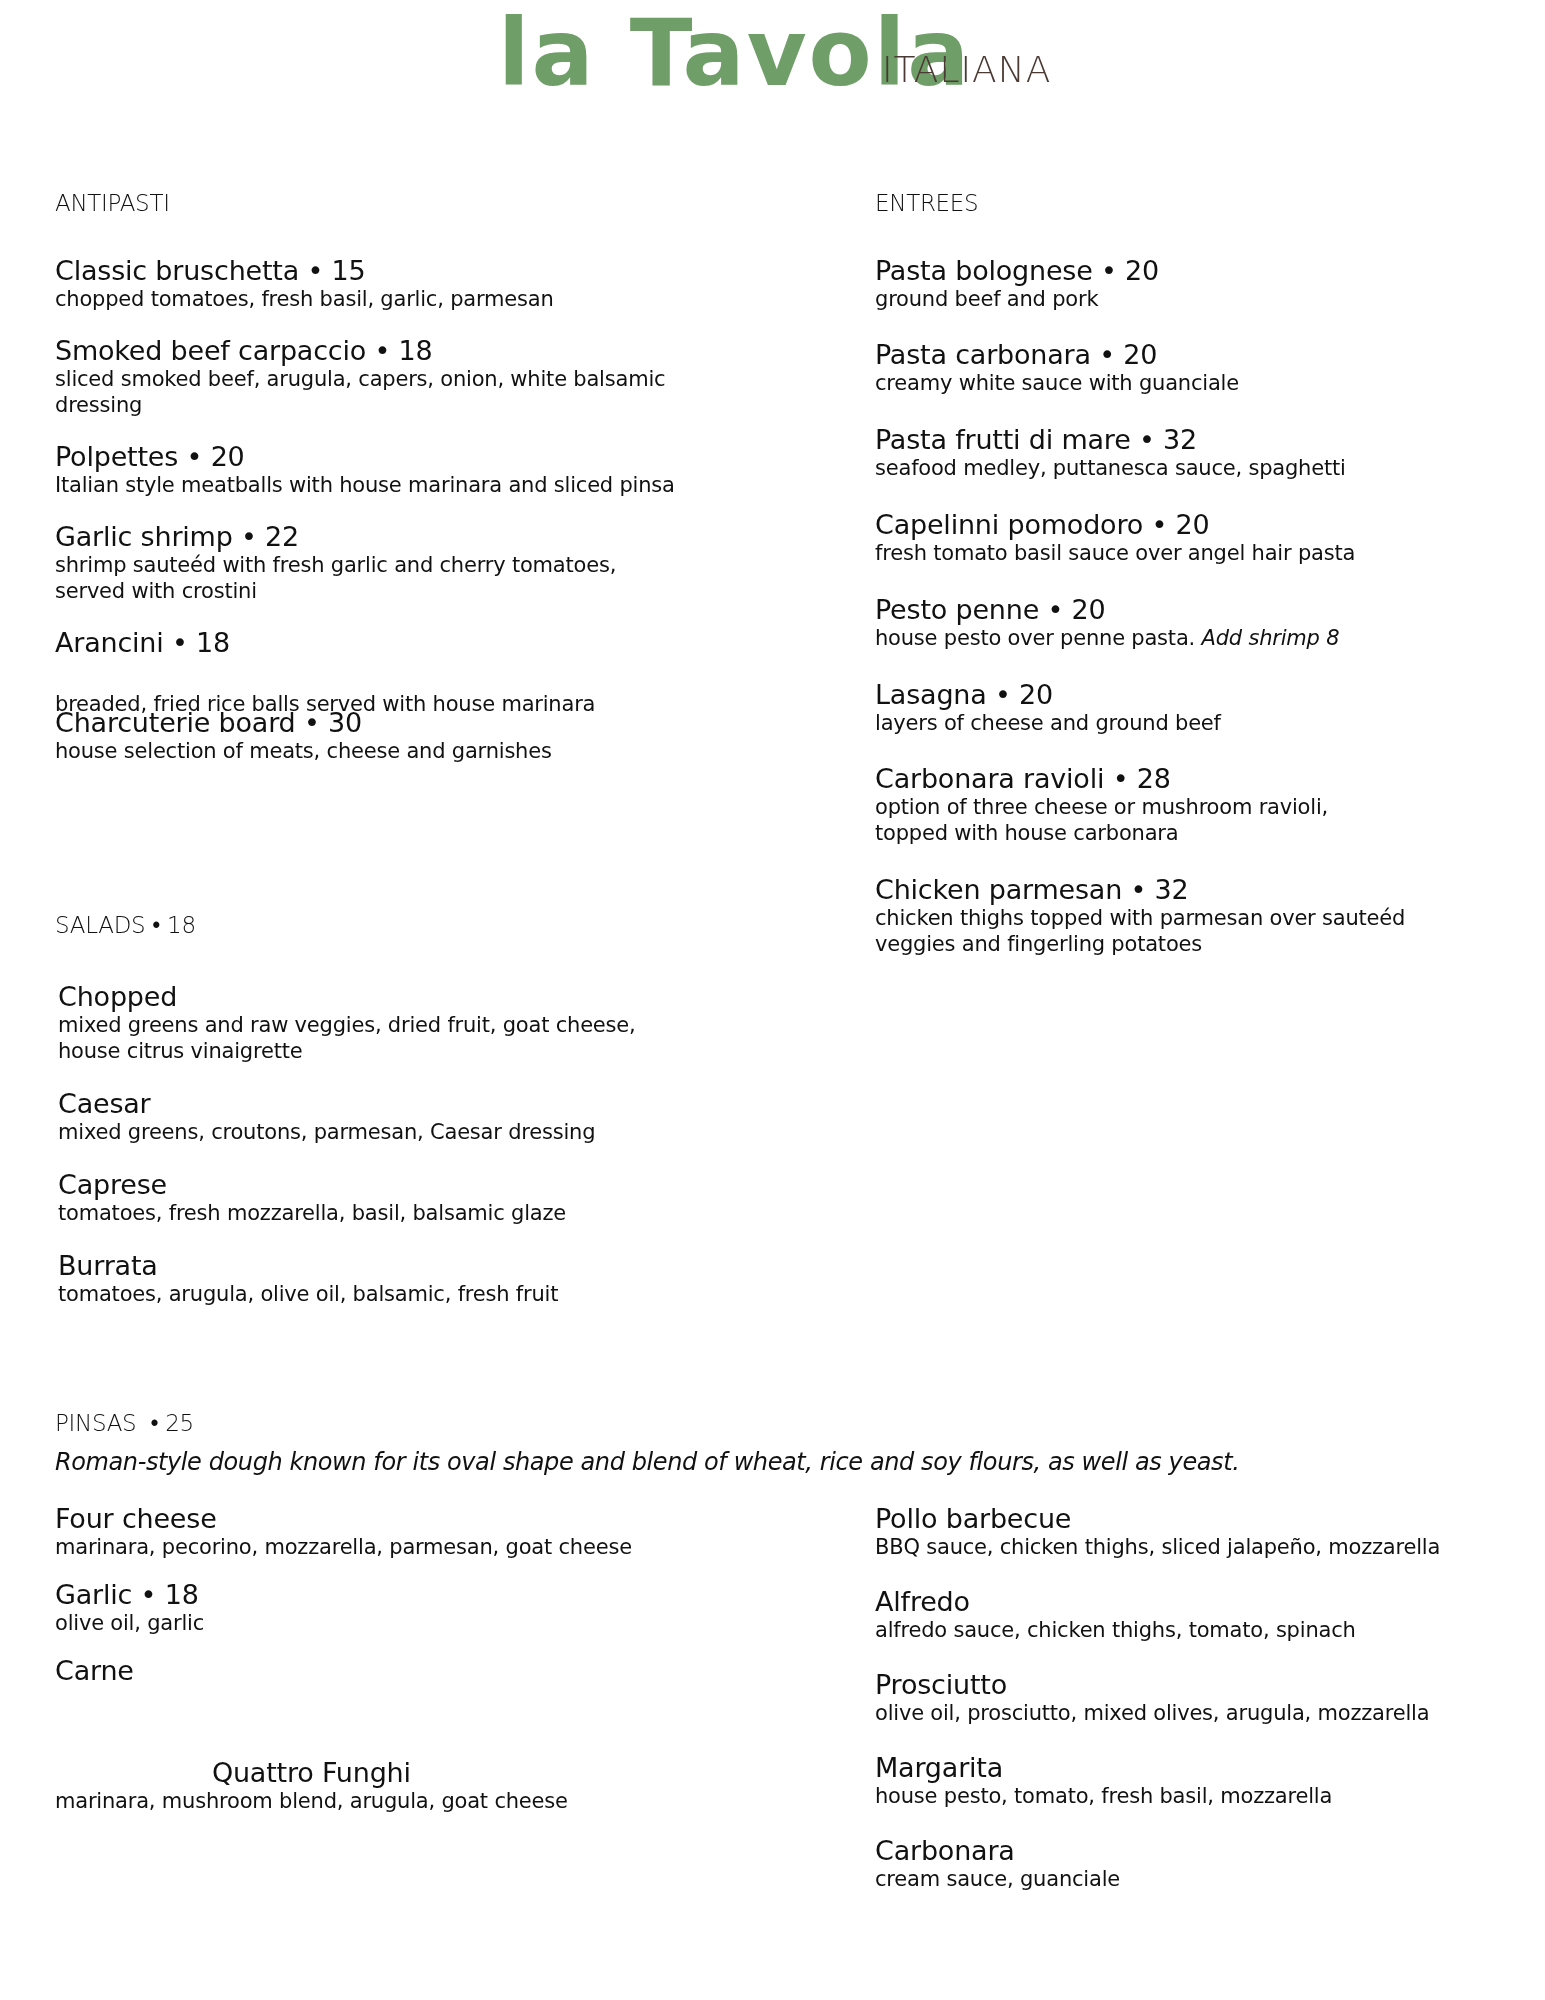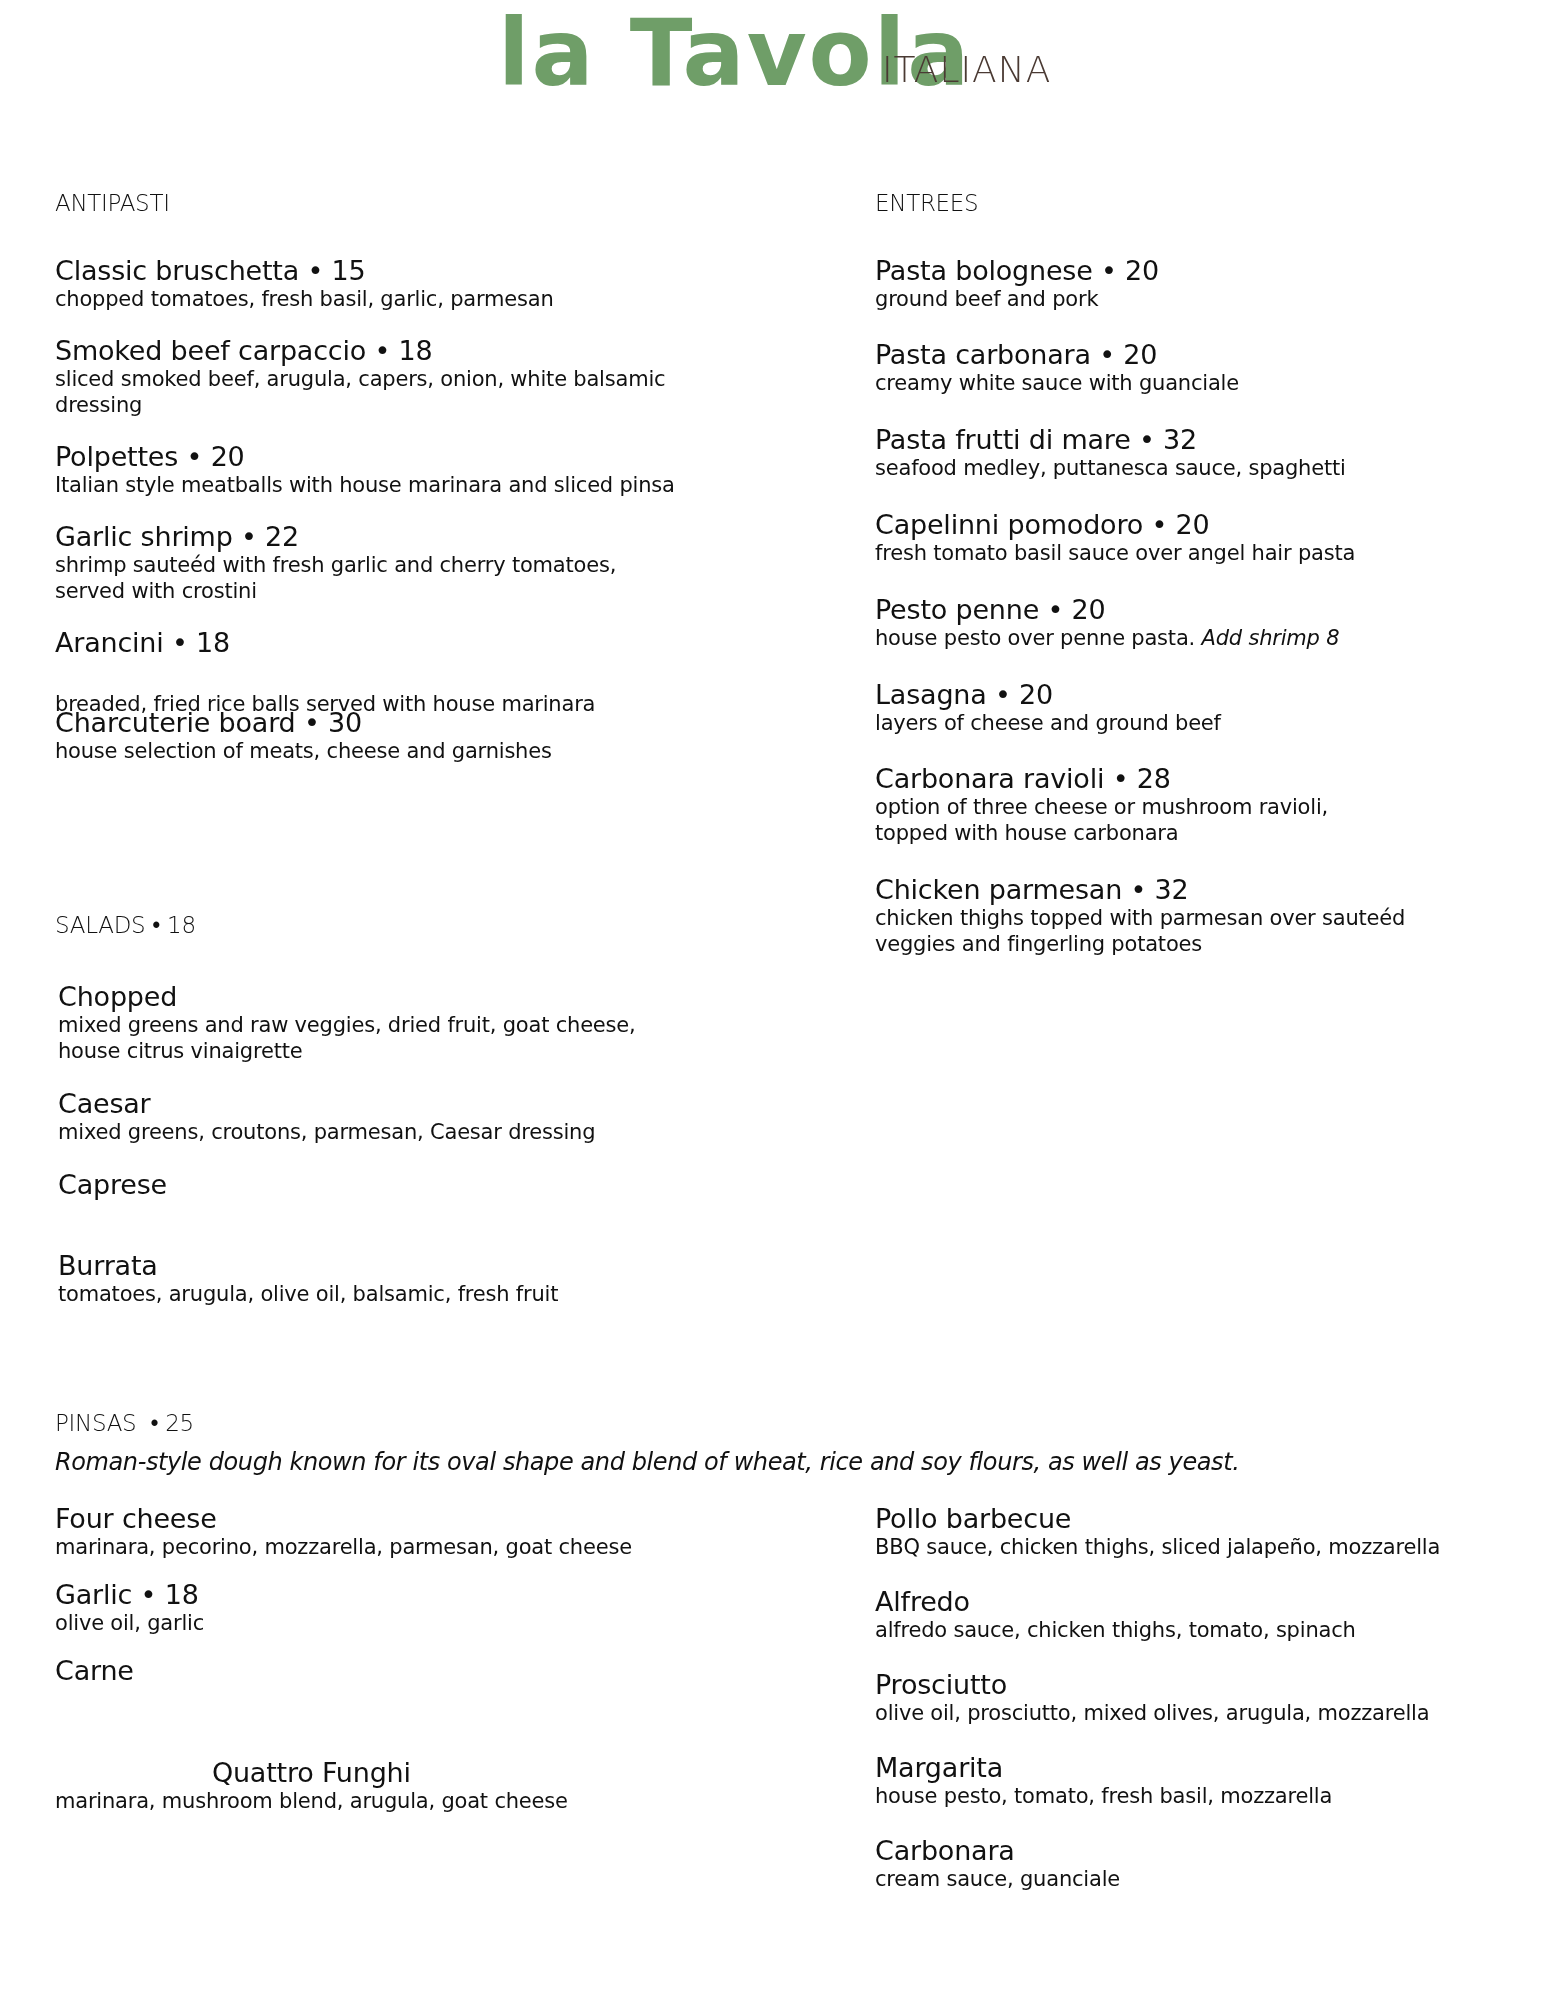--- a/index.html
+++ b/index.html
@@ -119,20 +119,21 @@
   <div class="item" style="position:absolute; top:0;">
     <div class="item-name">Chopped</div>
     <div class="item-desc" style="width:620px;">mixed greens and raw veggies, dried fruit, goat cheese, house citrus vinaigrette</div>
   </div>
   <div class="item" style="position:absolute; top:107px;">
     <div class="item-name">Caesar</div>
     <div class="item-desc" style="white-space:nowrap;">mixed greens, croutons, parmesan, Caesar dressing</div>
   </div>
   <div class="item" style="position:absolute; top:188px;">
     <div class="item-name">Caprese</div>
+    <div class="item-desc" style="white-space:nowrap;">tomatoes, fresh mozzarella, basil, balsamic glaze</div>
   </div>
   <div class="item" style="position:absolute; top:269px;">
     <div class="item-name">Burrata</div>
     <div class="item-desc" style="white-space:nowrap;">tomatoes, arugula, olive oil, balsamic, fresh fruit</div>
   </div>
 </div>
 
 <div class="section-title" style="left:55px; top:1410px; white-space:pre;">PINSAS  • 25</div>
 <div class="subtitle" style="left:55px; top:1448px;">Roman-style dough known for its oval shape and blend of wheat, rice and soy flours, as well as yeast.</div>
 

